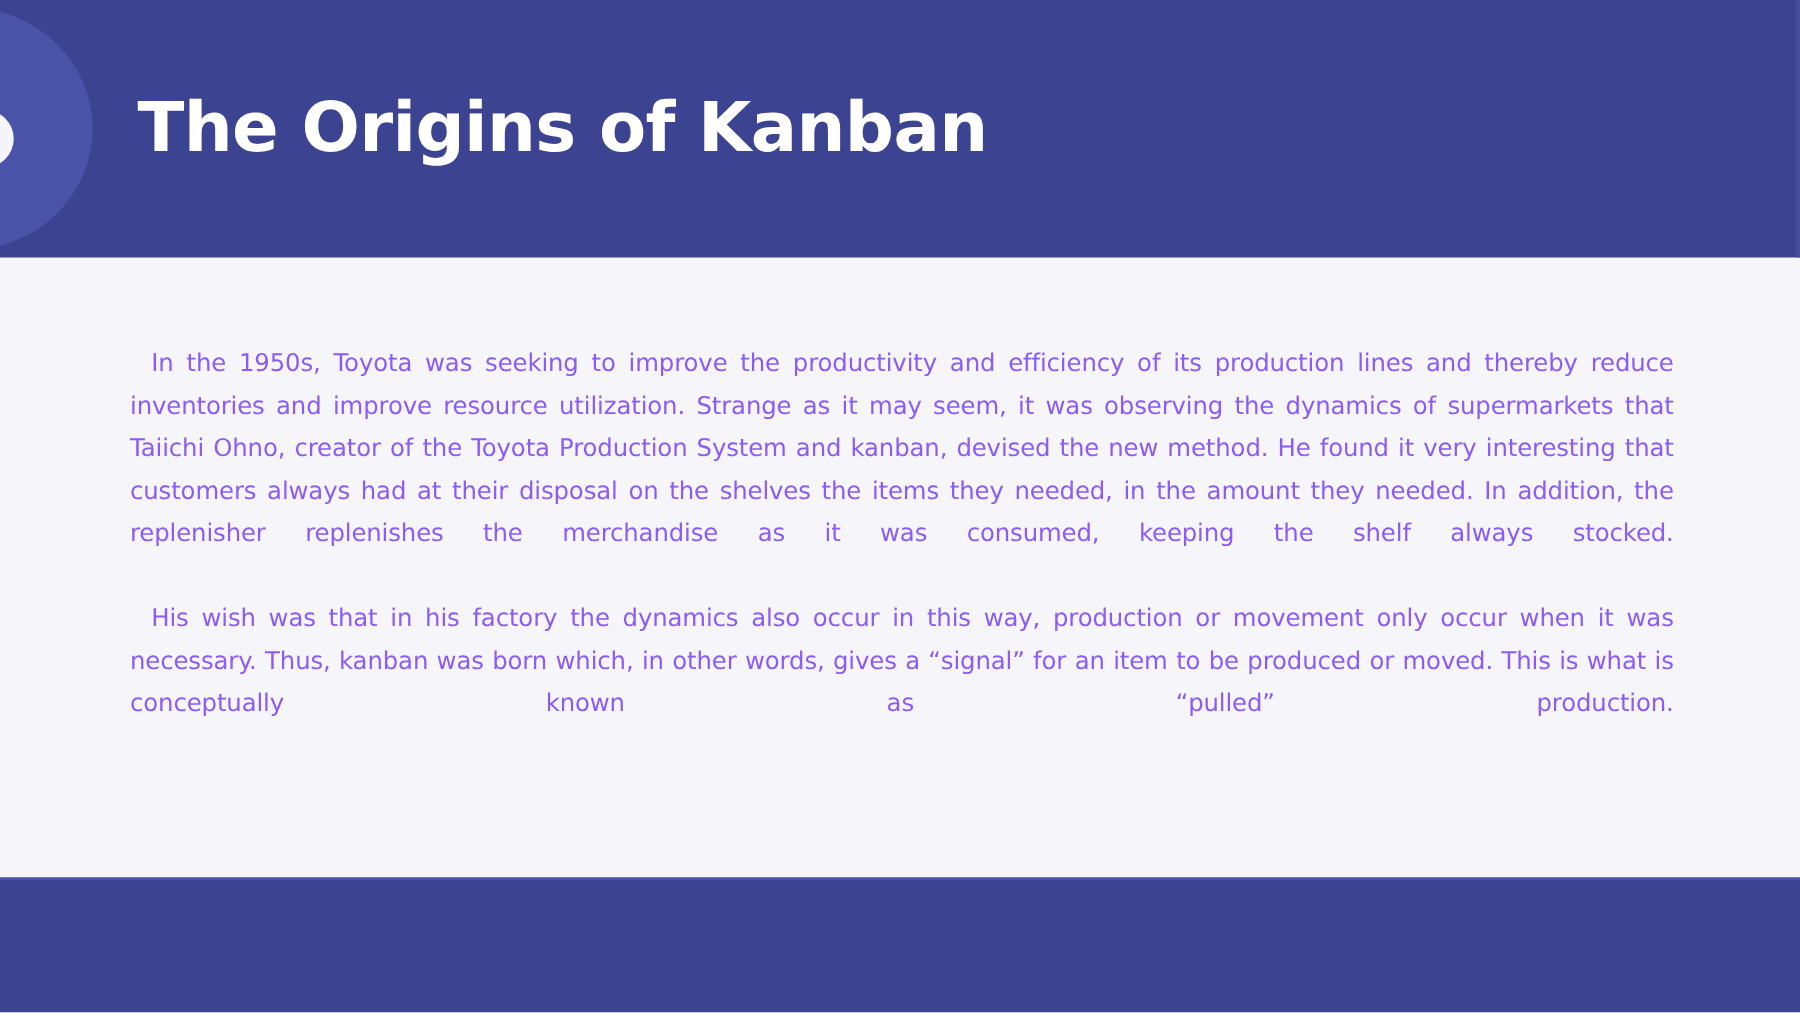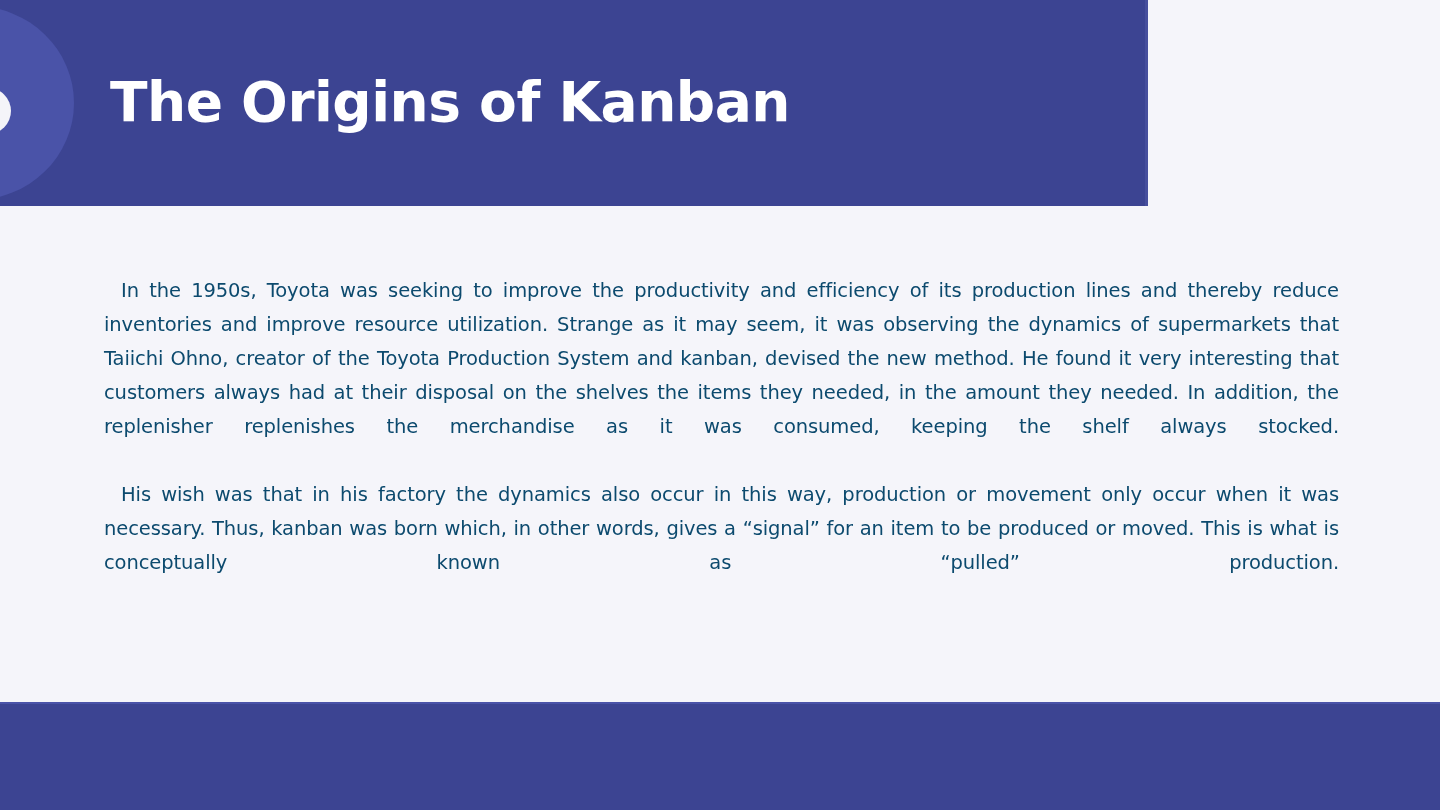--- a/index.html
+++ b/index.html
@@ -20,21 +20,21 @@
     height: 810px;
     background: #f5f5fa;
     overflow: hidden;
   }
 
   
   .header-band {
     position: absolute;
     left: 0;
     top: 0;
-    width: 1148px;
+    width: 1440px;
     height: 206px;
     background: #3c4492;
   }
 
   
   .header-right-edge {
     position: absolute;
     right: 0;
     top: 0;
     width: 3px;
@@ -86,21 +86,21 @@
   }
 
   .body-paragraph {
     margin: 0;
     text-align: justify;
     text-indent: 17px;
     font-family: "DejaVu Sans", sans-serif;
     font-size: 19.5px;
     line-height: 34px;
     font-weight: 400;
-    color: #0c4a6e;
+    color: #8b5cf6;
     letter-spacing: -0.1px;
   }
 
   .body-paragraph + .body-paragraph {
   }
 
   
   .body-paragraph:after {
     content: "";
     display: inline-block;

